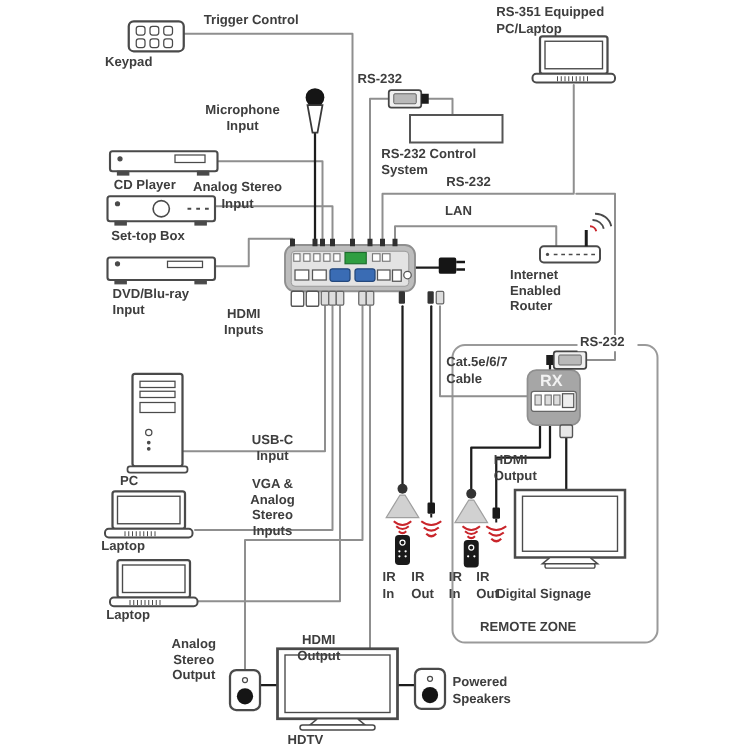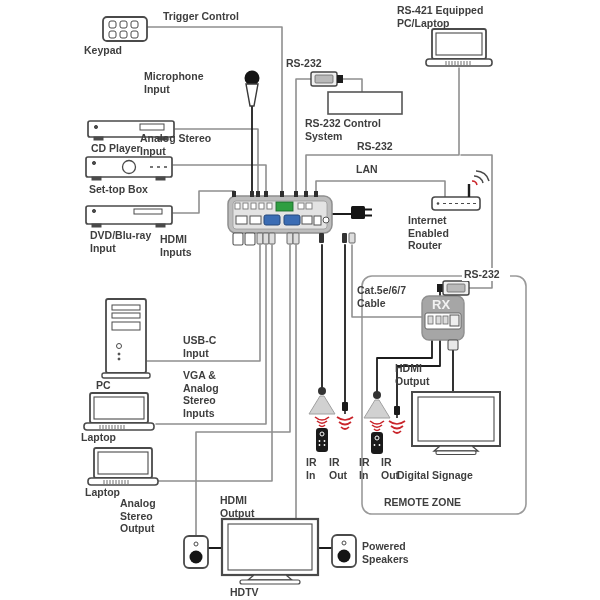--- a/index.html
+++ b/index.html
@@ -1,21 +1,21 @@
 <!DOCTYPE html>
 <html style="--green: #2f9e41; --blue: #3a6cb4; --red: #c9252b; --cable: #8f8f8f; --dark: #1c1c1c;"><head>
 <meta charset="utf-8">
 <style>
   html,body{margin:0;padding:0;background:#fff;}
   #canvas{position:relative;width:600px;height:600px;background:#ffffff;overflow:hidden;
           font-family:"Liberation Sans",sans-serif;}
   svg{position:absolute;left:0;top:0;}
   .lbl{position:absolute;white-space:pre-line;font:bold 10.5px "Liberation Sans",sans-serif;
        color:#3e3e3e;line-height:12.5px;}
-  .ctr{text-align:left;} .rgt{text-align:left;} .whitebg{background:#fff;padding:0 2px;}
+  .ctr{text-align:left;} .rgt{text-align:center;margin-top:12px;} .whitebg{background:#fff;padding:0 2px;}
   .rxlbl{color:#f2f2f2;font-size:13px;}
   :root{--green:#2f9e41;--blue:#3a6cb4;--red:#c9252b;--cable:#8f8f8f;--dark:#1c1c1c;--line:#4a4a4a;}
   .c-green{fill:var(--green);stroke:#1c6b2c;}
   .c-blue{fill:var(--blue);stroke:#24487c;}
   .c-red{stroke:var(--red);fill:none;}
 </style>
 </head>
 <body>
 
 <div id="canvas">
@@ -276,21 +276,21 @@
   </g>
   <g stroke="#4a4a4a" fill="#fff">
     <rect x="332" y="535" width="24" height="32" rx="5" stroke-width="1.8"></rect>
     <circle cx="344" cy="543" r="2" stroke-width="1"></circle>
     <circle cx="344" cy="556" r="6.5" fill="#151515" stroke="none"></circle>
   </g>
 </svg>
 
 <div class="lbl ctr" style="left:163px;top:10px;width:120px">Trigger Control</div>
 <div class="lbl ctr" style="left:84px;top:44px;width:80px">Keypad</div>
-<div class="lbl ctr" style="left:397px;top:4px;width:120px">RS-421 Equipped
+<div class="lbl ctr" style="left:397px;top:4px;width:120px">RS-351 Equipped
 PC/Laptop</div>
 <div class="lbl rgt" style="left:144px;top:70px;width:100px">Microphone
 Input</div>
 <div class="lbl ctr" style="left:286px;top:57px;width:80px">RS-232</div>
 <div class="lbl ctr" style="left:305px;top:117px;width:120px">RS-232 Control
 System</div>
 <div class="lbl ctr" style="left:357px;top:140px;width:80px">RS-232</div>
 <div class="lbl ctr" style="left:356px;top:163px;width:80px">LAN</div>
 <div class="lbl ctr" style="left:91px;top:142px;width:80px">CD Player</div>
 <div class="lbl rgt" style="left:140px;top:132px;width:100px">Analog Stereo

